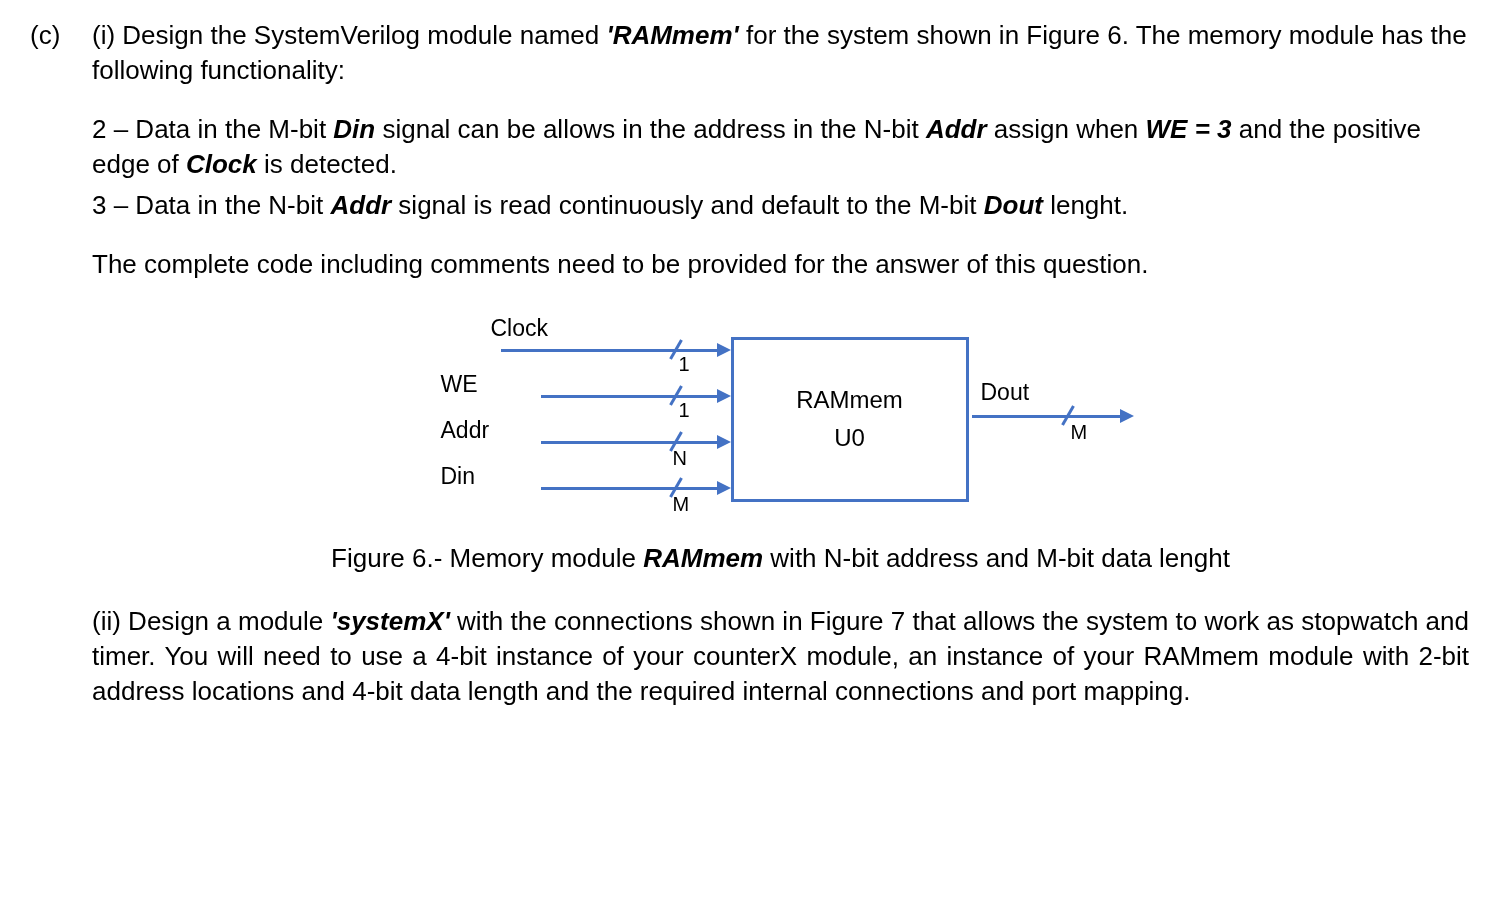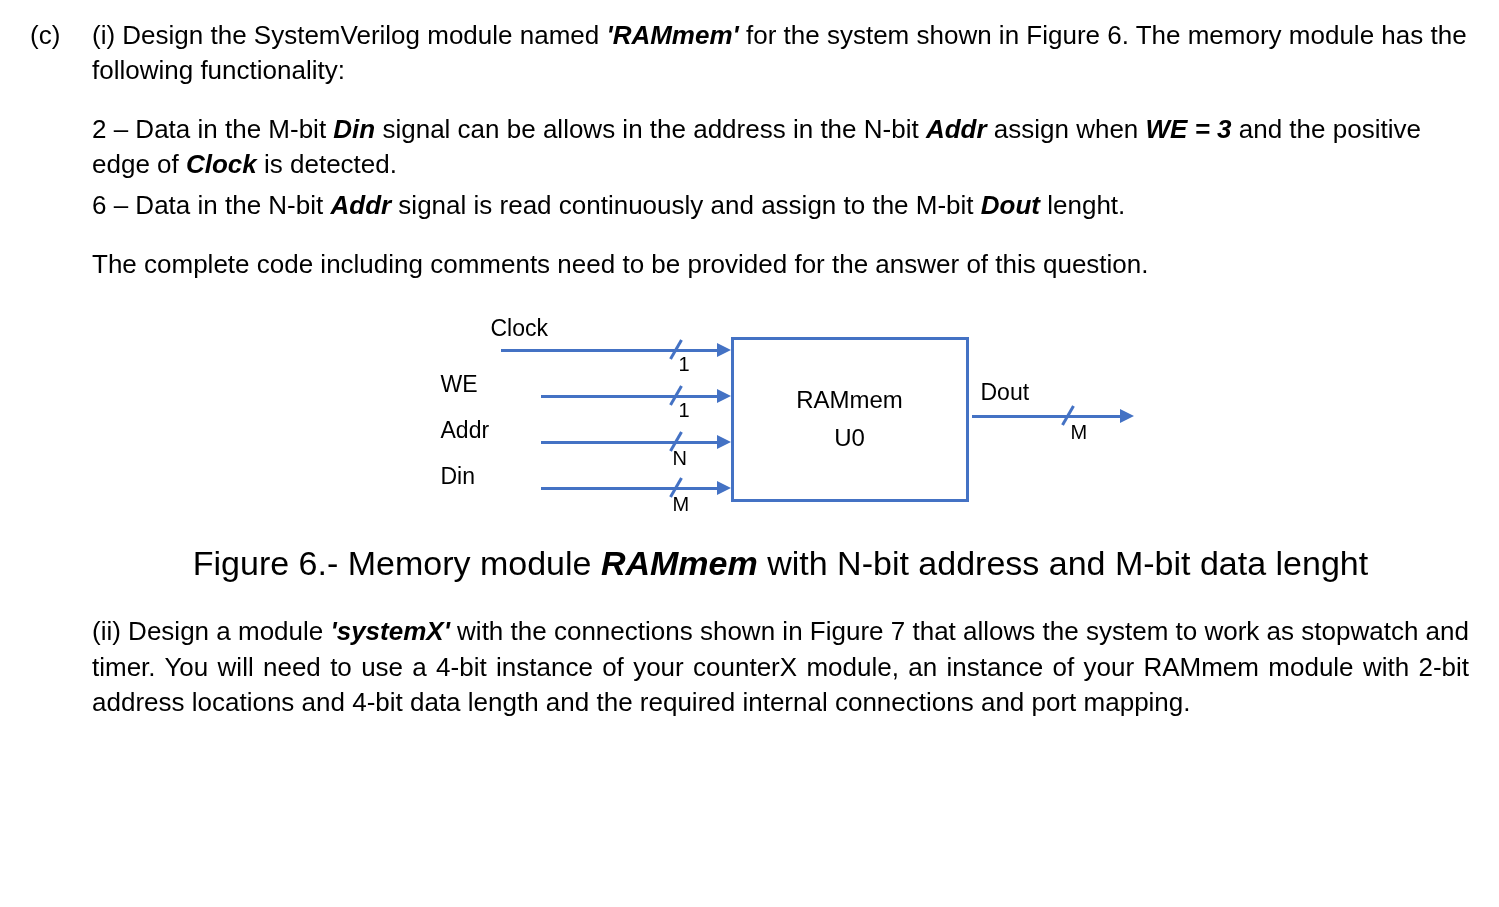--- a/index.html
+++ b/index.html
@@ -88,21 +88,21 @@
     .sig-label {
       position: absolute;
       font-size: 23px;
     }
     .width-label {
       position: absolute;
       font-size: 20px;
     }
     .caption {
       text-align: center;
-      font-size: 34px;
+      font-size: 26px;
       margin-bottom: 28px;
     }
     .justify {
       text-align: justify;
     }
   </style>
 </head>
 <body>
 
 <div class="row">
@@ -112,21 +112,21 @@
     <div class="para">
       <span class="sub-label">(i)</span><span> Design the SystemVerilog module named </span><span class="bolditalic">'RAMmem'</span><span> for the system shown in Figure 6. The memory module has the following functionality:</span>
     </div>
 
 
     <div class="para-tight">
       <span>2 – Data in the M-bit </span><span class="bolditalic">Din</span><span> signal can be allows in the address in the N-bit </span><span class="bolditalic">Addr</span><span> assign when </span><span class="bolditalic">WE = 3</span><span> and the positive edge of </span><span class="bolditalic">Clock</span><span> is detected.</span>
     </div>
 
     <div class="para">
-      <span>6 – Data in the N-bit </span><span class="bolditalic">Addr</span><span> signal is read continuously and assign to the M-bit </span><span class="bolditalic">Dout</span><span> lenght.</span>
+      <span>3 – Data in the N-bit </span><span class="bolditalic">Addr</span><span> signal is read continuously and default to the M-bit </span><span class="bolditalic">Dout</span><span> lenght.</span>
     </div>
 
     <div class="para">The complete code including comments need to be provided for the answer of this question.</div>
 
     <div class="figure-wrap">
       <div class="figure">
 
         <div class="ram-box">
           <div>RAMmem</div>
           <div>U0</div>

